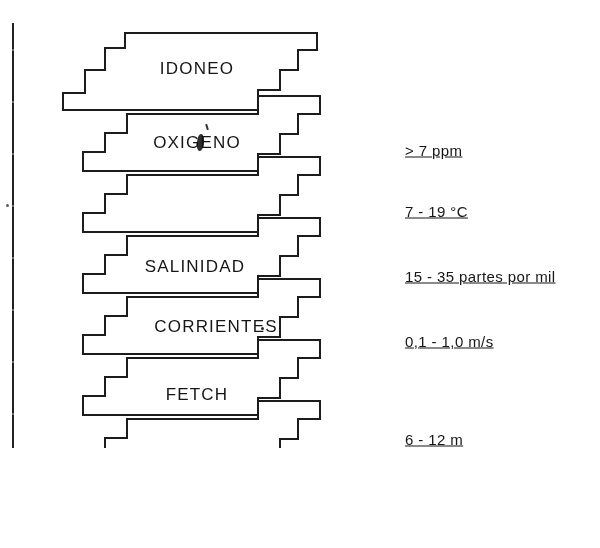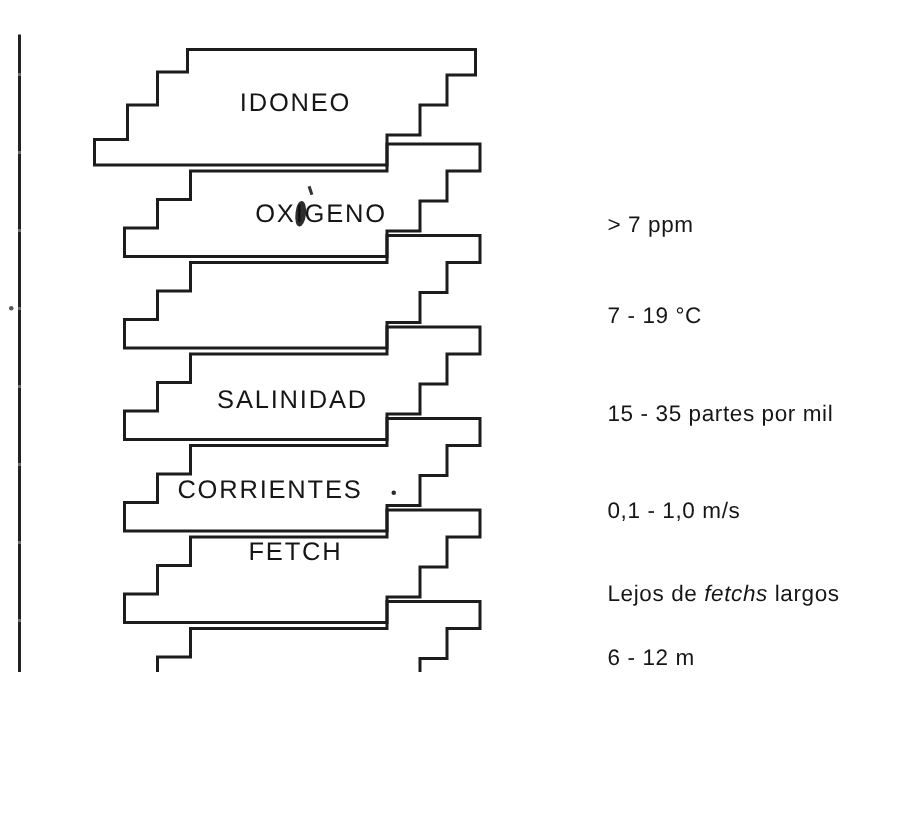--- a/index.html
+++ b/index.html
@@ -17,21 +17,21 @@
   .axis-x{left:13px;top:539px;width:442px;height:3px;
     background:repeating-linear-gradient(90deg,#161616 0 34px,#7a7a7a 34px 37px,#161616 37px 72px);}
   .bar{position:absolute;overflow:visible;}
   .bar path,.bar use{stroke:#1c1c1c;stroke-width:2;fill:none;stroke-linejoin:miter;stroke-linecap:square;}
   .lbl{
     position:absolute;transform:translate(-50%,-50%);
     font-size:17px;letter-spacing:1.2px;white-space:nowrap;color:#161616;
   }
   .val{
     position:absolute;left:405px;transform:translateY(-50%);
-    font-size:15px;letter-spacing:.4px;white-space:nowrap;color:#161616;
+    font-size:15px;letter-spacing:.4px;white-space:nowrap;color:#161616;text-decoration:underline;
   }
   .val .em{font-style:italic;}
   .art{position:absolute;}
   .smudge{width:7px;height:17px;background:#101010;border-radius:45% 55% 50% 50%;transform:rotate(7deg);opacity:.88;}
   .tickmark{width:2px;height:6px;background:#333;transform:rotate(-18deg);}
   .dot{width:3px;height:3px;background:#2a2a2a;border-radius:50%;}
   .speck{width:3px;height:3px;background:#5a5a5a;border-radius:50%;}
   .dash{width:5px;height:2px;background:#6a6a6a;}
 </style>
 </head>
@@ -64,30 +64,29 @@
       <use href="#rowShape"></use>
     </svg>
   <svg class="bar" style="left:81px;top:338px" width="241" height="79" viewBox="-2 -20 241 79">
       <use href="#rowShape"></use>
     </svg>
   <svg class="bar" style="left:81px;top:399px" width="241" height="79" viewBox="-2 -20 241 79">
       <use href="#rowShape"></use>
     </svg>
 
   <span class="lbl" style="left:197px;top:69px">IDONEO</span>
-  <span class="lbl" style="left:214px;top:143px">OXIGENO</span>
+  <span class="lbl" style="left:197px;top:143px">OXIGENO</span>
   <span class="lbl" style="left:195px;top:267px">SALINIDAD</span>
-  <span class="lbl" style="left:180px;top:327px">CORRIENTES</span>
-  <span class="lbl" style="left:197px;top:368px">FETCH</span>
+  <span class="lbl" style="left:216px;top:327px">CORRIENTES</span>
+  <span class="lbl" style="left:197px;top:395px">FETCH</span>
 
   <div class="val" style="top:150px"><span>&gt; 7 ppm</span><span class="em"></span><span></span></div>
   <div class="val" style="top:211px"><span>7 - 19 °C</span><span class="em"></span><span></span></div>
   <div class="val" style="top:276px"><span>15 - 35 partes por mil</span><span class="em"></span><span></span></div>
   <div class="val" style="top:341px"><span>0,1 - 1,0 m/s</span><span class="em"></span><span></span></div>
-  <div class="val" style="top:396px"><span>Lejos de </span><span class="em">fetchs</span><span> largos</span></div>
   <div class="val" style="top:439px"><span>6 - 12 m</span><span class="em"></span><span></span></div>
 
   <div class="art smudge" style="left:197px;top:134px"></div>
   <div class="art tickmark" style="left:206px;top:124px"></div>
   <div class="art dot" style="left:261px;top:327px"></div>
   <div class="art speck" style="left:6px;top:204px"></div>
   <div class="art dash" style="left:108px;top:545px"></div>
 
 </div>
 

